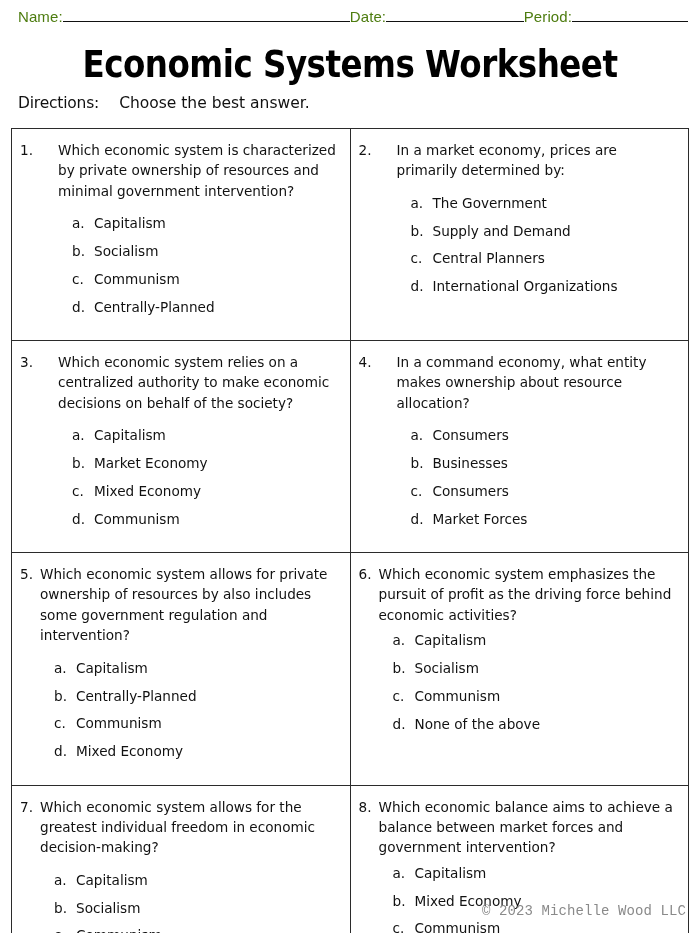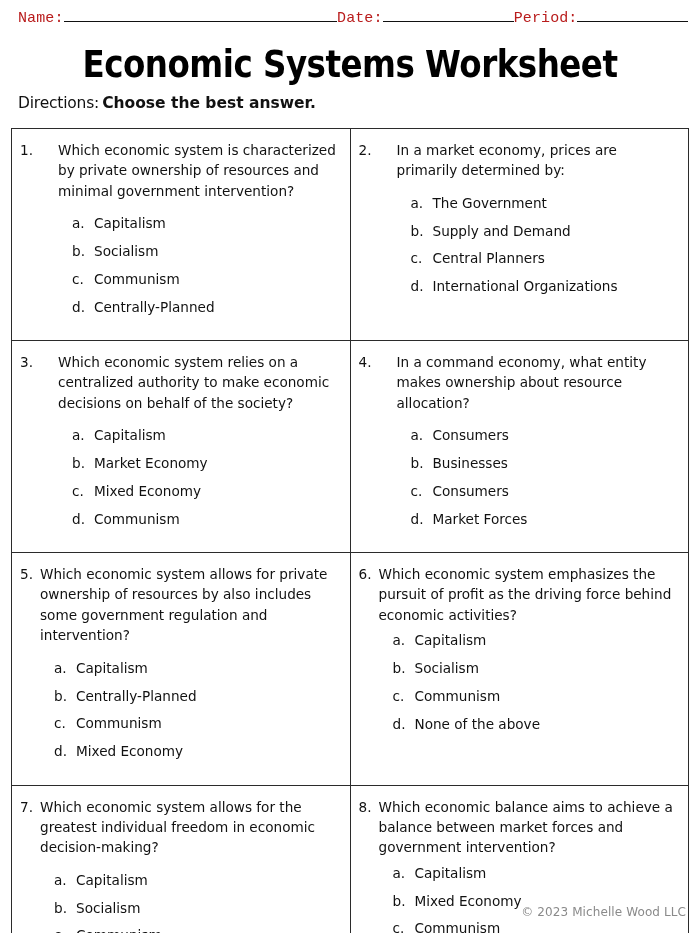--- a/index.html
+++ b/index.html
@@ -23,23 +23,23 @@
     left: 18px;
     right: 12px;
     height: 22px;
     display: flex;
     align-items: baseline;
     font-size: 15px;
     letter-spacing: 0.1px;
     white-space: nowrap;
   }
   .id-label {
-    font-family: Liberation Mono, monospace;
+    font-family: Liberation Sans, sans-serif;
     font-size: 15px;
-    color: #b91c1c;
+    color: #4d7c0f;
   }
   .id-rule {
     display: inline-block;
     border-bottom: 1.4px solid #111;
     height: 13px;
   }
   .rule-name  { width: 292px; }
   .rule-date  { width: 140px; }
   .rule-period{ width: 118px; }
 
@@ -67,22 +67,22 @@
     left: 18px;
     font-size: 15.5px;
     color: #111;
     white-space: nowrap;
   }
   .directions .dir-label {
     font-weight: normal;
     letter-spacing: -0.2px;
   }
   .directions .dir-text {
-    font-weight: bold;
-    margin-left: 3px;
+    font-weight: normal;
+    margin-left: 20px;
   }
 
   
   .qtable {
     position: absolute;
     top: 128px;
     left: 11px;
     width: 678px;
     height: 766px;
     border-collapse: collapse;
@@ -149,24 +149,25 @@
   }
   .choice-text {
     flex: 1 1 auto;
   }
 
   
   .footer {
     position: absolute;
     right: 14px;
     bottom: 14px;
-    font-size: 12px;
+    font-size: 14px;
     color: #8a8a8a;
     letter-spacing: 0.1px;
     white-space: nowrap;
+    font-family: Liberation Mono, monospace;
   }
 </style>
 </head>
 <body>
 
 <div class="id-line">
   <span class="id-label">Name:</span>
   <span class="id-rule rule-name"></span>
   <span class="id-label">Date:</span>
   <span class="id-rule rule-date"></span>

